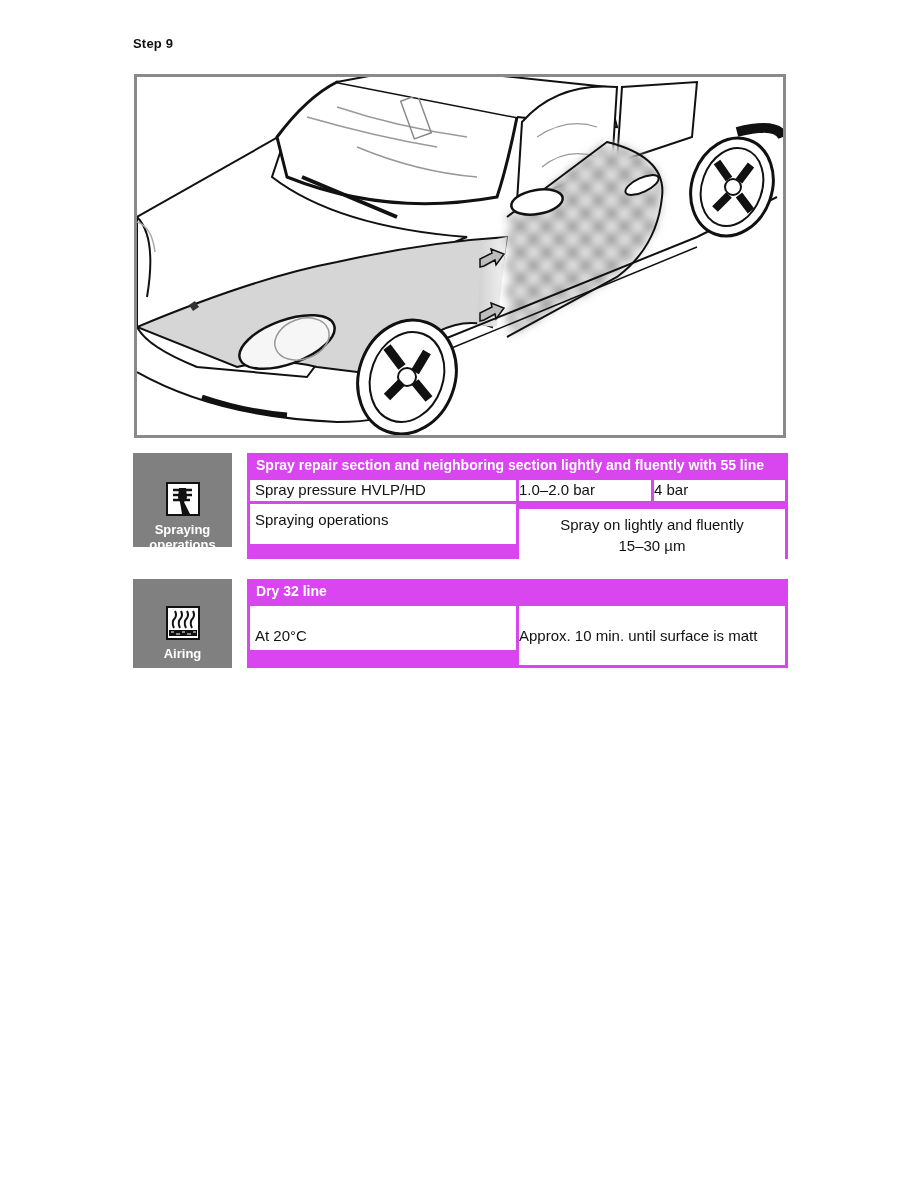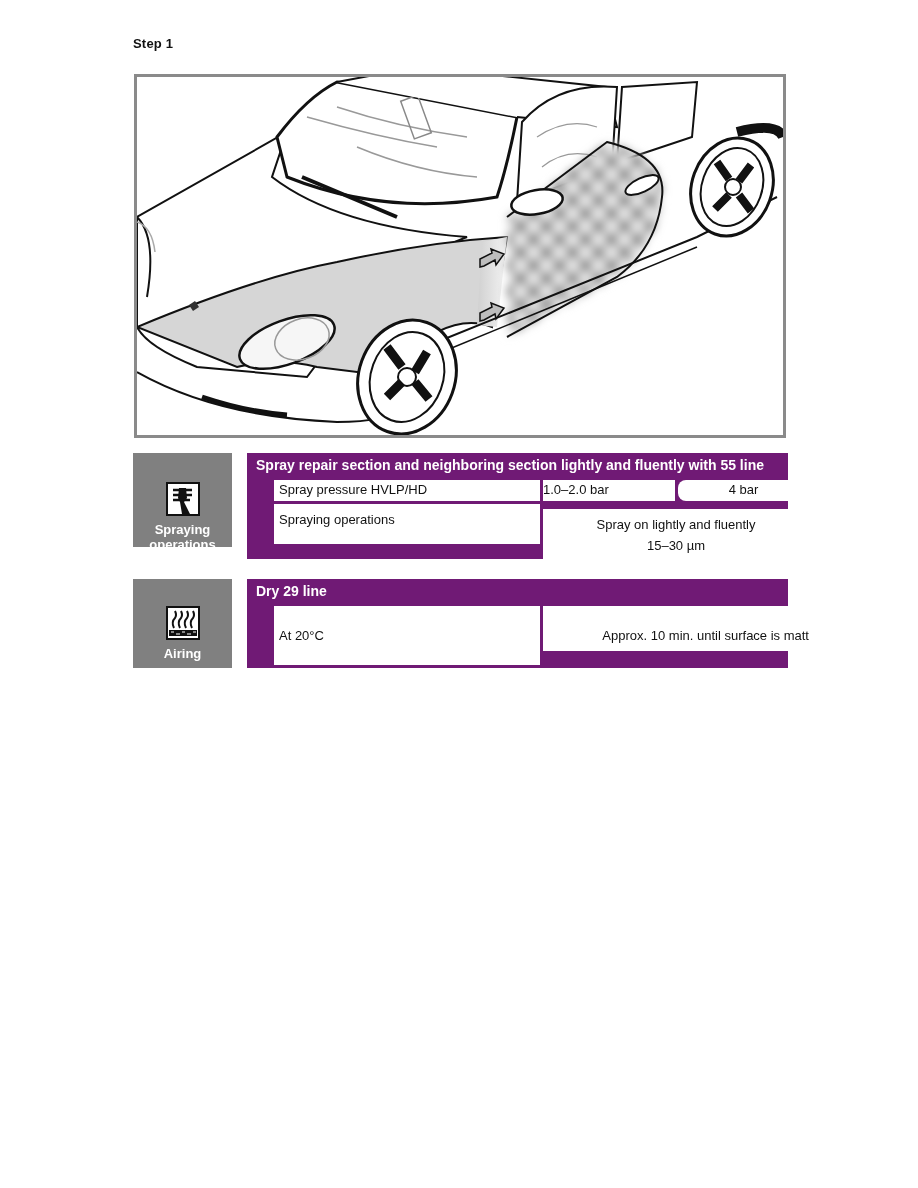--- a/index.html
+++ b/index.html
@@ -10,31 +10,31 @@
     .figure { position:absolute; left:134px; top:74px; width:652px; height:364px;
               border:3px solid #8a8a8a; box-sizing:border-box; background:#fff; overflow:hidden; }
     .figure svg { position:absolute; left:0; top:0; }
 
     .iconbox { position:absolute; left:133px; width:99px; background:#808080;
                color:#fff; text-align:center; font-weight:bold; font-size:13px; }
     .iconbox .glyph { width:34px; height:34px; margin:0 auto; background:#fff;
                       border:2px solid #111; box-sizing:border-box; }
     .iconbox .lbl { line-height:15px; }
 
-    .tbl { position:absolute; left:247px; width:541px; background:#701a75;
+    .tbl { position:absolute; left:247px; width:541px; background:#d946ef;
            box-sizing:border-box; padding:0 3px 3px 3px; }
     .tbl .head { color:#fff; font-weight:bold; font-size:14px; height:24px;
                  line-height:24px; padding-left:6px; }
-    .cell { position:absolute; background:#fff; font-size:13px; color:#111;
-            box-sizing:border-box;margin-left:24px; }
+    .cell { position:absolute; background:#fff; font-size:15px; color:#111;
+            box-sizing:border-box; }
   </style>
 </head>
 <body>
 
-<div class="step-title">Step 1</div>
+<div class="step-title">Step 9</div>
 
 <div class="figure">
   <svg width="646" height="358" viewBox="0 0 646 358">
     <defs>
       <pattern id="checker" x="0" y="0" width="26" height="26" patternUnits="userSpaceOnUse">
         <rect width="26" height="26" fill="#e4e4e4"></rect>
         <rect width="13" height="13" fill="#9a9a9a"></rect>
         <rect x="13" y="13" width="13" height="13" fill="#9a9a9a"></rect>
       </pattern>
       <filter id="blur">
@@ -117,21 +117,21 @@
 </div>
 
 <div class="tbl" style="top:453px;height:106px;">
   <div class="head">Spray repair section and neighboring section lightly and fluently with 55 line</div>
   <div class="cell" style="left:3px;top:27px;width:266px;height:21px;padding-left:5px;line-height:20px;">
     <span>Spray pressure HVLP/HD</span>
   </div>
   <div class="cell" style="left:272px;top:27px;width:132px;height:21px;text-align:left;line-height:20px;">
     <span>1.0–2.0 bar</span>
   </div>
-  <div class="cell" style="left:407px;top:27px;width:131px;height:21px;text-align:center;line-height:20px;border-radius:8px;">
+  <div class="cell" style="left:407px;top:27px;width:131px;height:21px;line-height:20px;">
     <span>4 bar</span>
   </div>
   <div class="cell" style="left:3px;top:51px;width:266px;height:40px;padding-left:5px;padding-top:5px;line-height:21px;">
     <div>Spraying operations</div>
   </div>
   <div class="cell" style="left:272px;top:56px;width:266px;height:52px;padding-top:5px;line-height:21px;text-align:center;">
     <div>Spray on lightly and fluently</div>
     <div>15–30 µm</div>
   </div>
 </div>
@@ -141,20 +141,20 @@
     <svg width="30" height="30" viewBox="0 0 30 30">
       <path d="M6 20 Q3 14 7 10 Q9 7 7 3 M12 20 Q9 14 13 10 Q15 7 13 3 M18 20 Q15 14 19 10 Q21 7 19 3 M24 20 Q21 14 25 10 Q27 7 25 3" stroke="#111" stroke-width="2" fill="none"></path>
       <rect x="1" y="22" width="28" height="6" fill="#111"></rect>
       <path d="M3 24 h3 M8 26 h4 M14 24 h3 M19 26 h4 M25 24 h3" stroke="#fff" stroke-width="1"></path>
     </svg>
   </div>
   <div class="lbl" style="margin-top:6px;">Airing</div>
 </div>
 
 <div class="tbl" style="top:579px;height:89px;">
-  <div class="head">Dry 29 line</div>
-  <div class="cell" style="left:3px;top:27px;width:266px;height:59px;padding-left:5px;line-height:59px;">
+  <div class="head">Dry 32 line</div>
+  <div class="cell" style="left:3px;top:27px;width:266px;height:44px;padding-left:5px;line-height:59px;">
     <span>At 20°C</span>
   </div>
-  <div class="cell" style="left:272px;top:27px;width:266px;height:45px;line-height:59px;text-align:right;">
+  <div class="cell" style="left:272px;top:27px;width:266px;height:59px;line-height:59px;text-align:left;">
     <span>Approx. 10 min. until surface is matt</span>
   </div>
 </div>
 
 </body></html>

